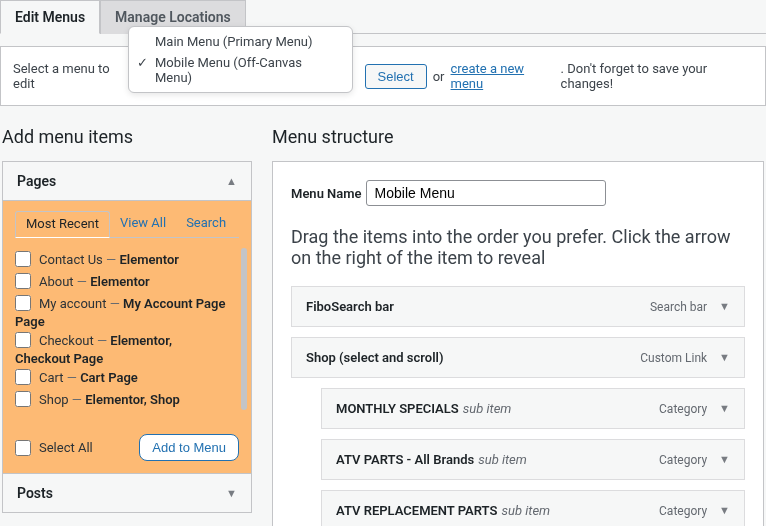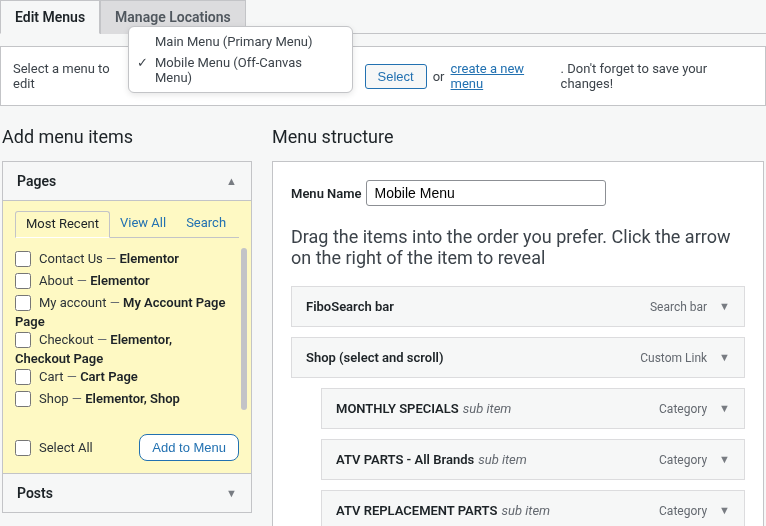--- a/index.html
+++ b/index.html
@@ -16,33 +16,33 @@
 .dropdown-menu { position: absolute; top: 26px; left: 128px; background: #fff; border: 1px solid #c3c4c7; box-shadow: 0 2px 6px rgba(0,0,0,0.1); border-radius: 6px; padding: 4px 0; width: 225px; z-index: 100; }
 .dropdown-item { padding: 3px 12px 3px 26px; font-size: 13px; color: #3c434a; cursor: pointer; position: relative; }
 .dropdown-item.checked::before { content: "✓"; position: absolute; left: 8px; }
 
 .columns { display: flex; gap: 20px; padding: 0 2px; }
 .col-left { width: 250px; flex-shrink: 0; }
 .col-right { flex: 1; min-width: 0; }
 
 h2 { font-size: 18px; font-weight: 400; margin-bottom: 14px; color: #1d2327; }
 
-.accordion { border: 1px solid #c3c4c7; background: #fef9c3; margin-bottom: 0; }
+.accordion { border: 1px solid #c3c4c7; background: #fdba74; margin-bottom: 0; }
 .accordion-header { background: #f6f7f7; padding: 11px 14px; font-size: 14px; font-weight: 600; border-bottom: 1px solid #c3c4c7; display: flex; justify-content: space-between; align-items: center; cursor: pointer; }
 .accordion-header:last-child { border-bottom: none; }
 .accordion-body { padding: 10px 12px 12px 12px; }
 .triangle { font-size: 11px; color: #787c82; }
 
 .sub-tabs { display: flex; gap: 0; border-bottom: 1px solid #c3c4c7; margin-bottom: 10px; font-size: 13px; }
 .sub-tab { padding: 4px 10px 6px 10px; cursor: pointer; color: #2271b1; }
 .sub-tab.active { border: 1px solid #c3c4c7; border-bottom: 1px solid #fff; margin-bottom: -1px; color: #1d2327; border-radius: 3px 3px 0 0; }
 
 .page-list { position: relative; }
 .scroll-indicator { position: absolute; right: -8px; top: 0; bottom: 0; width: 6px; background: #c3c4c7; border-radius: 3px; }
-.check-item { display: flex; gap: 8px; padding: 3px 0; font-size: 13px; color: #2c3338; }
+.check-item { display: flex; align-items: center; gap: 8px; padding: 3px 0; font-size: 13px; color: #2c3338; }
 .check-item .sub { color: #646970; }
 .check-item .bold { font-weight: 600; color: #1d2327; }
 input[type=checkbox] { width: 16px; height: 16px; border: 1px solid #8c8f94; border-radius: 3px; cursor: pointer; }
 .page-continuation { padding-left: 0; font-size: 13px; color: #1d2327; font-weight: 600; }
 
 .add-row { display: flex; justify-content: space-between; align-items: center; margin-top: 14px; padding-top: 10px; }
 .button-primary { background: #fff; border: 1px solid #2271b1; color: #2271b1; padding: 5px 12px; border-radius: 8px; cursor: pointer; font-size: 13px; }
 
 .menu-name-row { display: flex; align-items: center; gap: 4px; margin-bottom: 20px; margin-top: 4px; }
 .menu-name-row label { font-weight: 600; font-size: 13px; }

